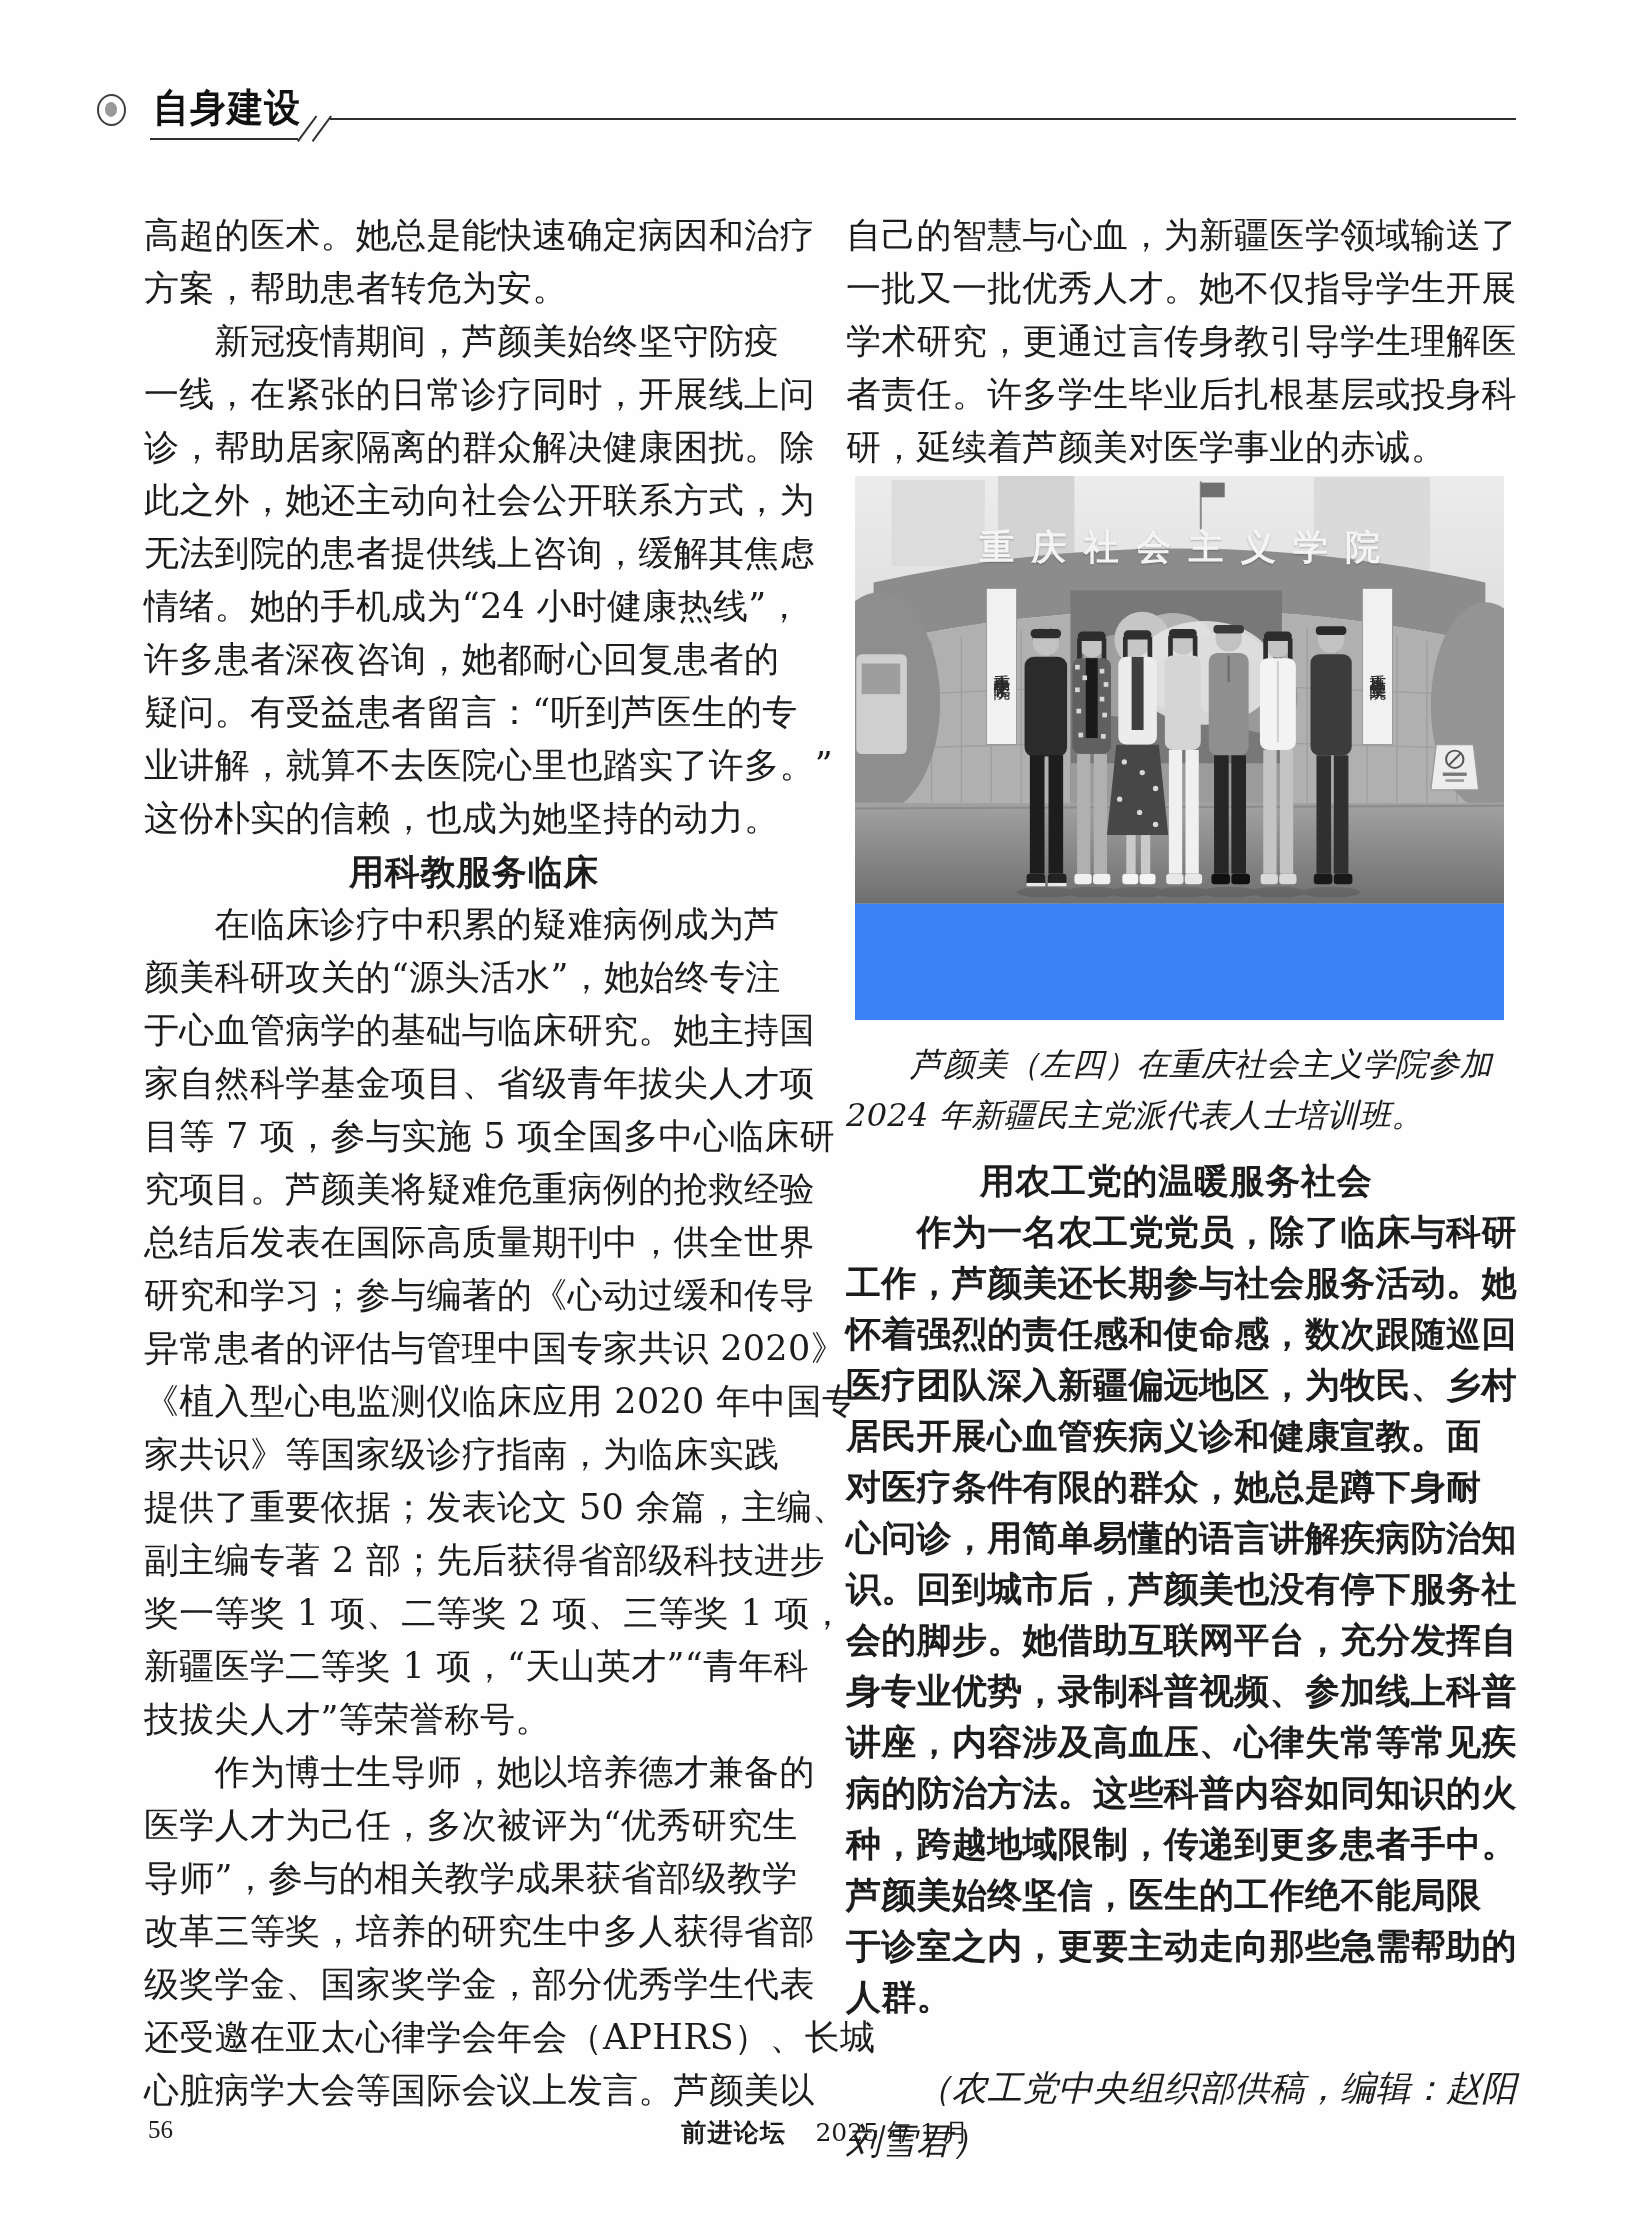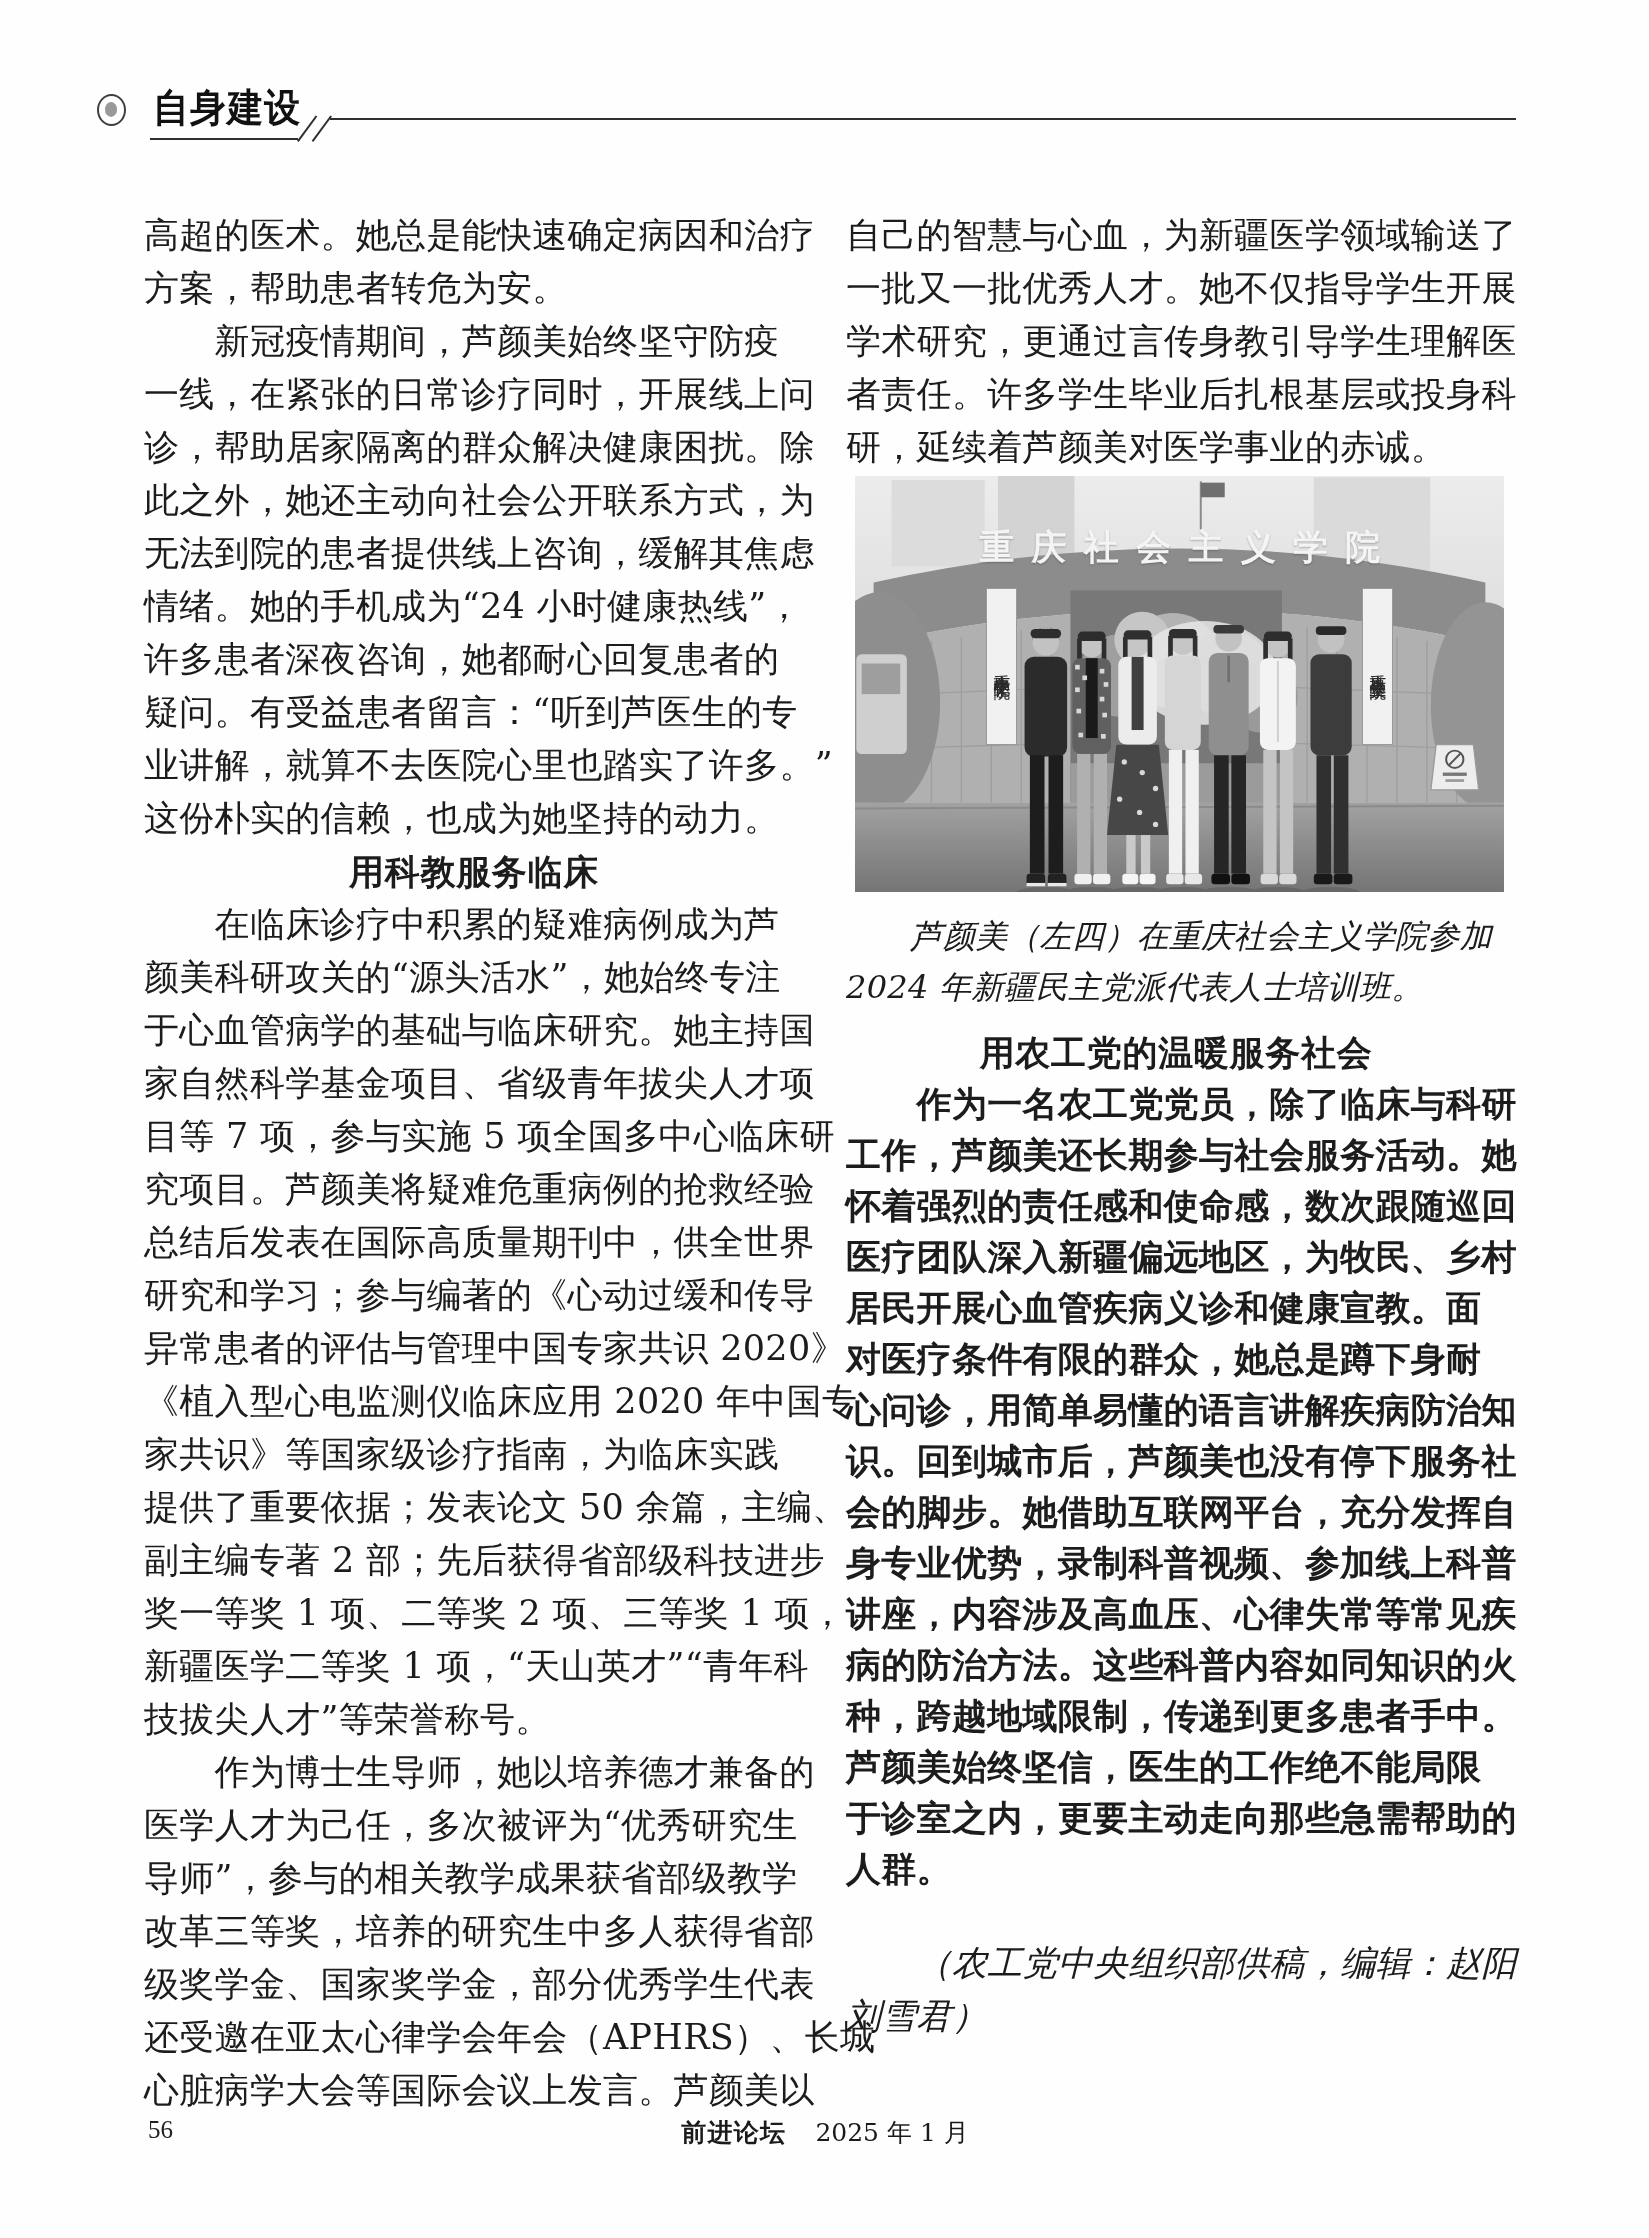--- a/index.html
+++ b/index.html
@@ -44,26 +44,26 @@
   }
   .col-heading {
     font-size:35px; line-height:53px; height:53px;
     text-align:center; font-weight:700; letter-spacing:0.7px;
   }
   .caption-block { margin-top:18.6px; }
   .caption-block .tline { font-size:32px; line-height:51px; height:51px; font-style:italic; }
   .heading-service { margin-top:14px; line-height:51px; height:51px; }
   .para-service .tline { line-height:51px; height:51px;font-weight:bold; }
   .credit-block { margin-top:43px; }
-  .credit-block .tline { font-style:italic; }
+  .credit-block .tline { font-style:italic;font-family:Liberation Mono, monospace; }
 
   
   .photo {
     position:relative;
-    width:649px; height:416px;
+    width:649px; height:544px;
     margin:2px 0 0 9.3px;
     background:#3b82f6;
     overflow:hidden;
   }
   .photo svg { position:absolute; inset:0; }
   .gate-banner-text {
     position:absolute; left:0; right:0; top:48px;
     text-align:center;
     font-size:35px; letter-spacing:17.3px; text-indent:17.3px;
     color:#f4f4f4; font-weight:600;

